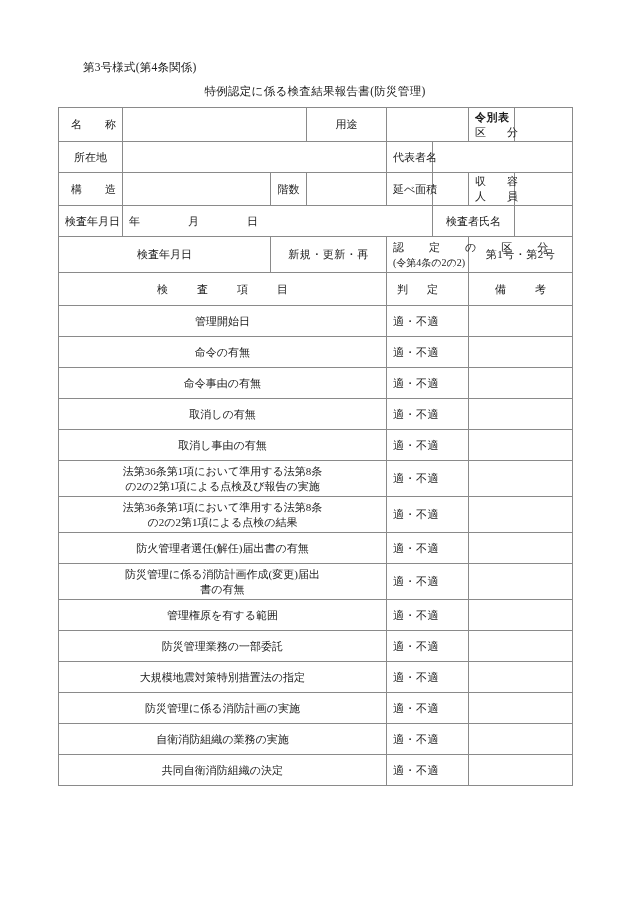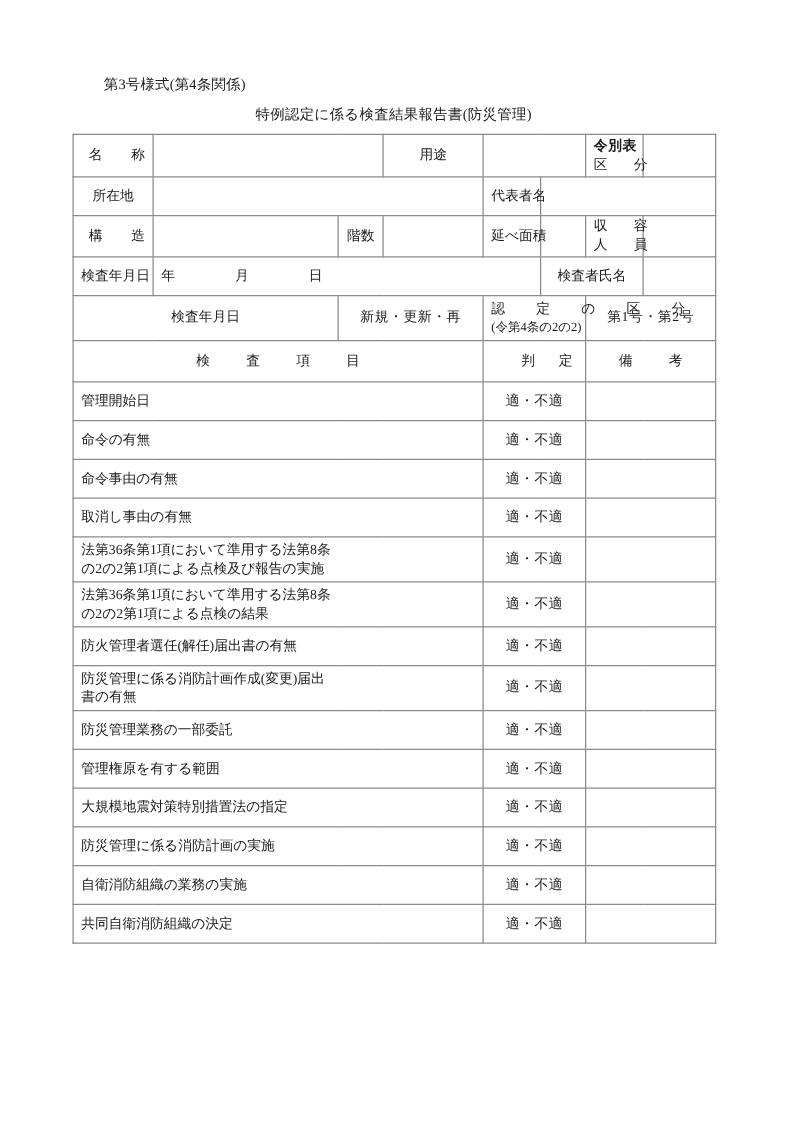--- a/index.html
+++ b/index.html
@@ -73,45 +73,44 @@
   }
   .stack {
     text-align: center;
     line-height: 1.25;
     white-space: nowrap;
   }
   .stack .l1 { letter-spacing: 0.5px; font-weight: bold; }
   .stack .l2 { letter-spacing: 5px; text-indent: 5px; }
   .blank { background: #ffffff; }
   .item-cell {
-    text-align: left;
+    text-align: center;
     padding-left: 8px;
     line-height: 1.45;
   }
   .item-cell .ln { display: block; white-space: nowrap; }
   .judge-cell {
-    text-align: center;
     white-space: nowrap;
     letter-spacing: 0.5px;
   }
   .date-cell {
     text-align: left;
     white-space: nowrap;
   }
   .date-cell .seg { display: inline-block; }
   .date-cell .g1 { margin-right: 48px; }
   .date-cell .g2 { margin-right: 48px; }
   .col-head-big {
     text-align: center;
     white-space: nowrap;
     letter-spacing: 9px;
     text-indent: 9px;
   }
   .col-head-mid {
-    text-align: right;
+    text-align: left;
     white-space: nowrap;
     letter-spacing: 4px;
     text-indent: 4px;
   }
   .kubun {
     text-align: center;
     line-height: 1.25;
     white-space: nowrap;
   }
   .kubun .top { letter-spacing: 7px; text-indent: 7px; }
@@ -216,20 +215,27 @@
         </tr>
         <tr class="r-std">
           <td class="item-cell" colspan="4">
             <span class="ln">命令事由の有無</span>
           </td>
           <td class="judge-cell" colspan="2">適・不適</td>
           <td class="blank" colspan="2"></td>
         </tr>
         <tr class="r-std">
           <td class="item-cell" colspan="4">
+            <span class="ln">取消しの有無</span>
+          </td>
+          <td class="judge-cell" colspan="2">適・不適</td>
+          <td class="blank" colspan="2"></td>
+        </tr>
+        <tr class="r-std">
+          <td class="item-cell" colspan="4">
             <span class="ln">取消し事由の有無</span>
           </td>
           <td class="judge-cell" colspan="2">適・不適</td>
           <td class="blank" colspan="2"></td>
         </tr>
         <tr class="r-two">
           <td class="item-cell" colspan="4">
             <span class="ln">法第36条第1項において準用する法第8条</span>
             <span class="ln">の2の2第1項による点検及び報告の実施</span>
           </td>
@@ -254,28 +260,28 @@
         <tr class="r-two">
           <td class="item-cell" colspan="4">
             <span class="ln">防災管理に係る消防計画作成(変更)届出</span>
             <span class="ln">書の有無</span>
           </td>
           <td class="judge-cell" colspan="2">適・不適</td>
           <td class="blank" colspan="2"></td>
         </tr>
         <tr class="r-std">
           <td class="item-cell" colspan="4">
+            <span class="ln">管理権原を有する範囲</span>
+          </td>
+          <td class="judge-cell" colspan="2">適・不適</td>
+          <td class="blank" colspan="2"></td>
+        </tr>
+        <tr class="r-std">
+          <td class="item-cell" colspan="4">
             <span class="ln">防災管理業務の一部委託</span>
-          </td>
-          <td class="judge-cell" colspan="2">適・不適</td>
-          <td class="blank" colspan="2"></td>
-        </tr>
-        <tr class="r-std">
-          <td class="item-cell" colspan="4">
-            <span class="ln">管理権原を有する範囲</span>
           </td>
           <td class="judge-cell" colspan="2">適・不適</td>
           <td class="blank" colspan="2"></td>
         </tr>
         <tr class="r-std">
           <td class="item-cell" colspan="4">
             <span class="ln">大規模地震対策特別措置法の指定</span>
           </td>
           <td class="judge-cell" colspan="2">適・不適</td>
           <td class="blank" colspan="2"></td>

